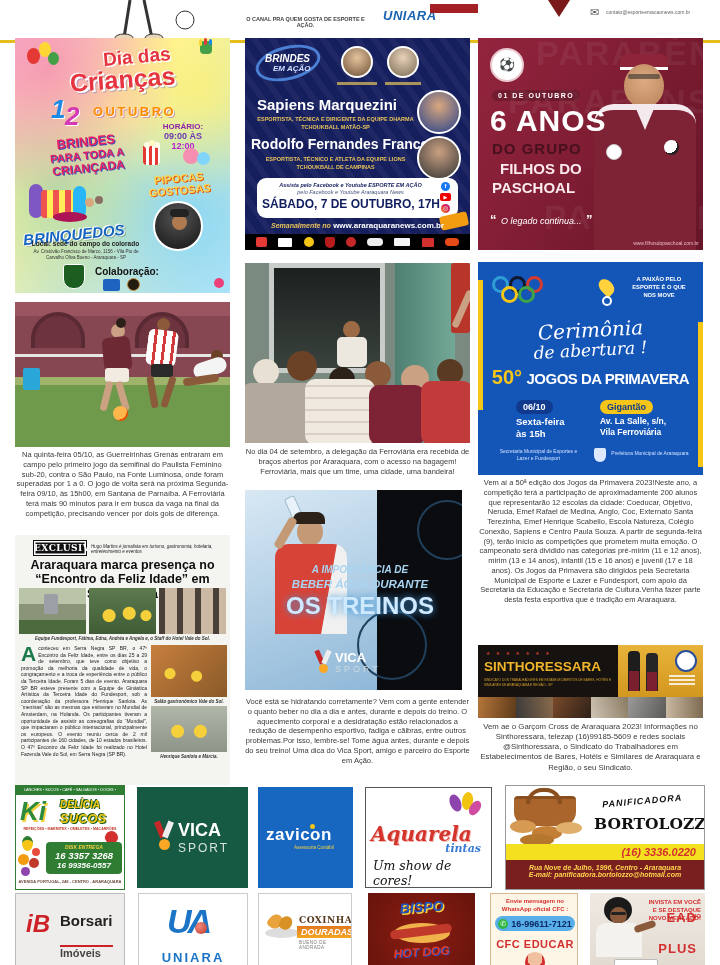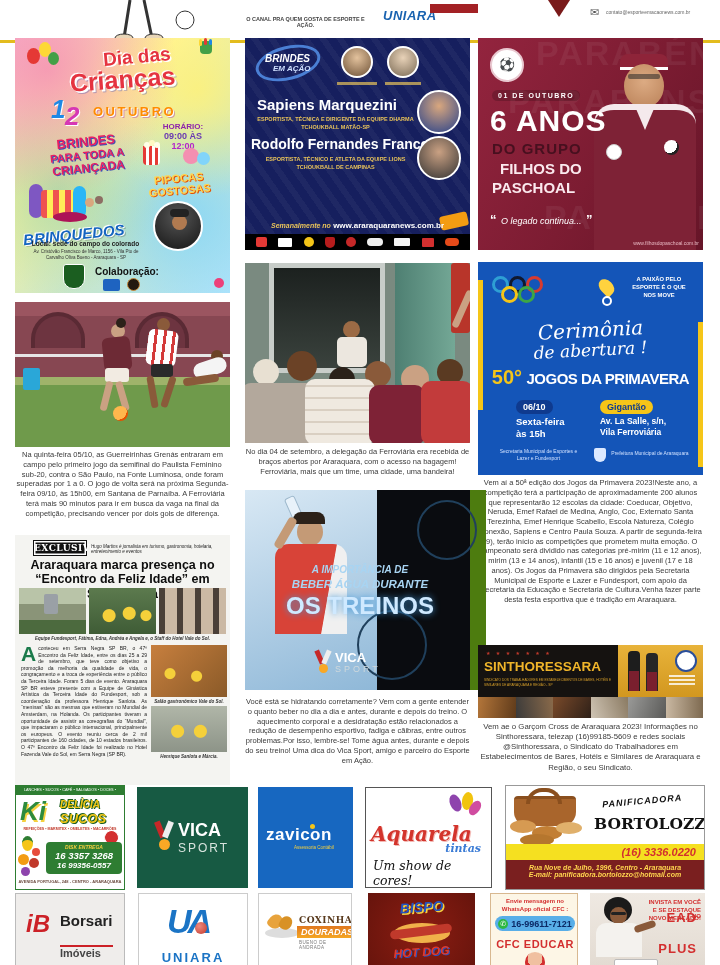--- a/index.html
+++ b/index.html
@@ -25,21 +25,21 @@
       radial-gradient(circle at 80% 70%,rgba(129,212,250,.8),transparent 45%),
       linear-gradient(135deg,#f8bbd0,#fff59d 35%,#c8e6c9 65%,#b3e5fc)}
   .esp{left:245px;top:38px;width:225px;height:212px;overflow:hidden;color:#fff;
     background:repeating-linear-gradient(55deg,rgba(255,255,255,.04) 0 6px,transparent 6px 14px),#161f5e}
   .pas{left:478px;top:38px;width:225px;height:212px;overflow:hidden;
     background:linear-gradient(120deg,#93243e,#7c1c32 55%,#661528)}
   .wm{position:absolute;font-size:34px;font-weight:bold;color:rgba(255,255,255,.06);letter-spacing:2px;white-space:nowrap}
   .jog{left:478px;top:262px;width:225px;height:213px;overflow:hidden;background:#1455b8;color:#fff}
   .ring{position:absolute;width:17px;height:17px;border-radius:50%;border:3px solid}
   .exc{left:15px;top:535px;width:215px;height:250px;background:#f4f4f1;overflow:hidden}
-  .vic{left:245px;top:490px;width:241px;height:200px;overflow:hidden;background:#4d7c0f}
+  .vic{left:245px;top:490px;width:217px;height:200px;overflow:hidden;background:#4d7c0f}
   .sin{left:478px;top:645px;width:225px;height:73px;overflow:hidden}
   .ad{overflow:hidden}
   .pill{border-radius:8px;display:inline-block}
   .shape{position:absolute}
 </style>
 </head>
 <body>
 
 <div class="page">
 
@@ -129,20 +129,28 @@
     <div class="a circle" style="left:96px;top:8px;width:32px;height:32px;border:2px solid #fff;background:radial-gradient(circle at 50% 35%,#e3c29d,#6d5136)"></div>
     <div class="a circle" style="left:142px;top:8px;width:32px;height:32px;border:2px solid #fff;background:radial-gradient(circle at 50% 35%,#e8d2b8,#7a6a55)"></div>
     <div class="a" style="left:92px;top:44px;width:40px;height:3px;background:#e8c35a;opacity:.7"></div>
     <div class="a" style="left:140px;top:44px;width:36px;height:3px;background:#e8c35a;opacity:.7"></div>
     <div class="a b w" style="left:12px;top:58px;width:175px;font-size:15px">Sapiens Marquezini</div>
     <div class="a c b" style="left:8px;top:78px;width:165px;font-size:5.5px;line-height:1.4;color:#e8c35a">ESPORTISTA, TÉCNICA E DIRIGENTE DA EQUIPE DHARMA TCHOUKBALL MATÃO-SP</div>
     <div class="a circle" style="left:172px;top:52px;width:44px;height:44px;border:2px solid #fff;background:radial-gradient(circle at 50% 35%,#d9a77e,#27418a)"></div>
     <div class="a b w" style="left:6px;top:98px;width:185px;font-size:14px">Rodolfo Fernandes Franco</div>
     <div class="a c b" style="left:8px;top:118px;width:165px;font-size:5.5px;line-height:1.4;color:#e8c35a">ESPORTISTA, TÉCNICO E ATLETA DA EQUIPE LIONS TCHOUKBALL DE CAMPINAS</div>
     <div class="a circle" style="left:172px;top:98px;width:44px;height:44px;border:2px solid #fff;background:radial-gradient(circle at 50% 35%,#caa183,#333)"></div>
+    <div class="a" style="left:12px;top:140px;width:201px;height:40px;background:#fff;border-radius:9px">
+      <div class="a c i" style="left:6px;top:4px;width:175px;font-size:5.5px;color:#161f5e;font-weight:bold">Assista pelo Facebook e Youtube ESPORTE EM AÇÃO</div>
+      <div class="a c i" style="left:6px;top:11px;width:175px;font-size:5.5px;color:#44507a">pelo Facebook e Youtube Araraquara News</div>
+      <div class="a c b" style="left:4px;top:19px;width:180px;font-size:12px;color:#101d5e">SÁBADO, 7 DE OUTUBRO, 17H</div>
+      <span class="a circle c" style="right:8px;top:4px;width:9px;height:9px;background:#1877f2;color:#fff;font-size:6px;font-weight:bold;line-height:9px">f</span>
+      <span class="a c" style="right:7px;top:15px;width:11px;height:8px;border-radius:2px;background:#e00;color:#fff;font-size:5px;line-height:8px">▶</span>
+      <span class="a circle c" style="right:8px;top:26px;width:9px;height:9px;background:linear-gradient(45deg,#f09433,#dc2743,#bc1888);color:#fff;font-size:6px;line-height:9px">◎</span>
+    </div>
     <div class="a" style="right:2px;top:176px;width:28px;height:14px;background:#f39c12;border-radius:3px;transform:rotate(-12deg)"></div>
     <div class="a c" style="left:0;top:183px;width:225px;font-size:8px">
       <span class="i b" style="color:#e8c35a;font-size:7px">Semanalmente no</span>
       <span class="b w">www.araraquaranews.com.br</span>
     </div>
     <div class="a" style="left:0;top:196px;width:225px;height:16px;background:#000;display:flex;align-items:center;justify-content:space-evenly">
       <span style="width:11px;height:10px;background:#e53935;border-radius:2px"></span>
       <span style="width:14px;height:9px;background:#fff;border-radius:1px"></span>
       <span style="width:10px;height:10px;background:#f5c518;border-radius:50%"></span>
       <span style="width:10px;height:11px;background:#b71c1c;border-radius:2px 2px 5px 5px"></span>

